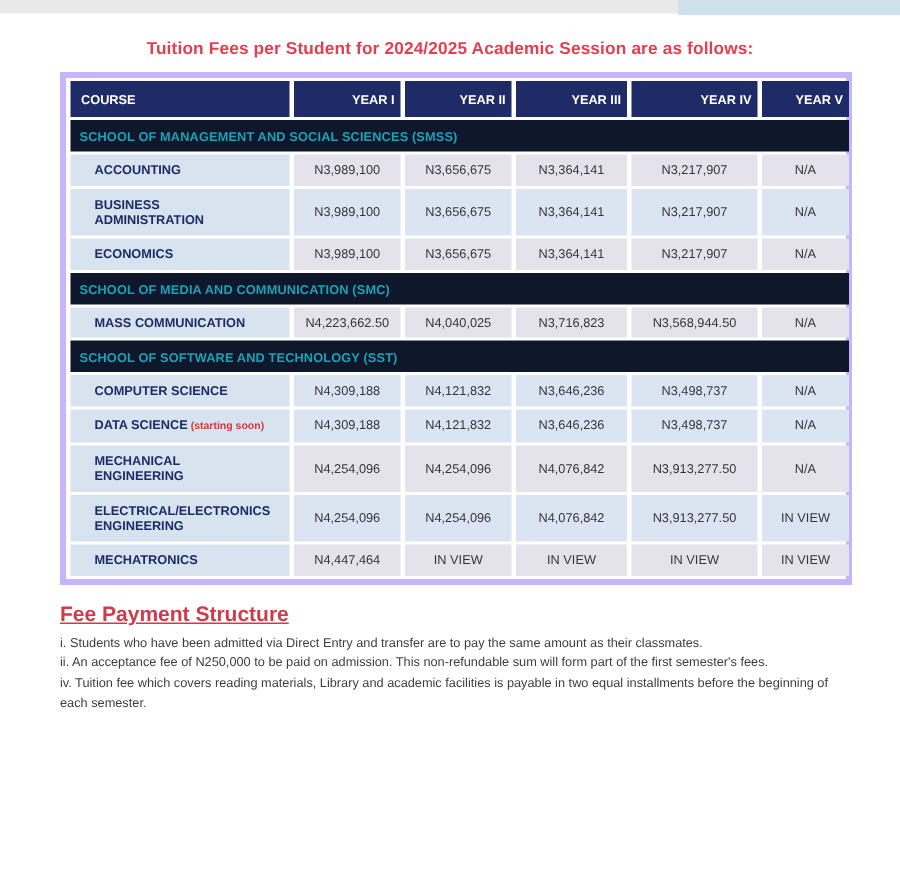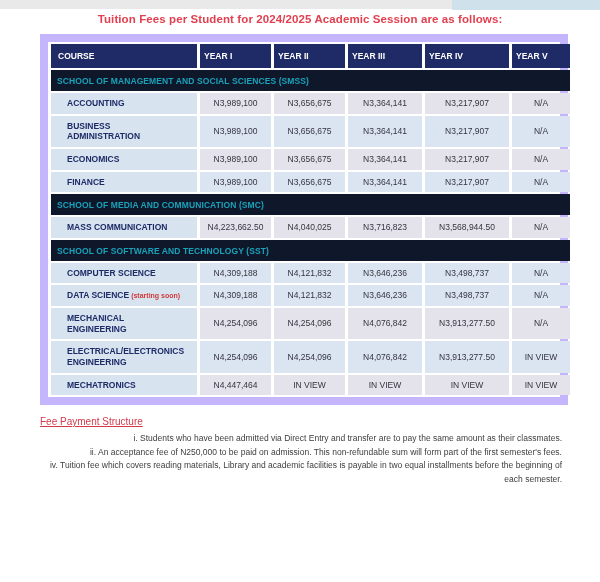--- a/index.html
+++ b/index.html
@@ -12,51 +12,51 @@
   }
   .top-band {
     position: absolute; top: 0; left: 0; width: 600px; height: 9px;
     background: #e9e9e9;
   }
   .top-band-right {
     position: absolute; top: 0; right: 0; width: 148px; height: 10px;
     background: #cfe1ea;
   }
   .page-title {
-    margin-top: 13px;
+    margin-top: 27px;
     text-align: center;
     color: #e23f4f;
     font-size: 11.5px;
     font-weight: bold;
     letter-spacing: 0.1px;
   }
   .table-wrap {
     margin: 9px 32px 0 40px;
-    border: 8px solid #c4b5fd;
+    border: 4px solid #c4b5fd;
     background: #ffffff;
   }
   table {
     width: 100%;
     border-collapse: separate;
     border-spacing: 3px 2px;
     table-layout: fixed;
   }
   col.c-course { width: 146px; }
   col.c-y1 { width: 71px; }
   col.c-y2 { width: 71px; }
   col.c-y3 { width: 74px; }
   col.c-y4 { width: 84px; }
   col.c-y5 { width: 58px; }
   th {
     background: #1e2b66;
     color: #ffffff;
     font-size: 8.5px;
     font-weight: bold;
     padding: 7px 4px;
-    text-align: left;
+    text-align: right;
     white-space: nowrap;
   }
   th.course-head { text-align: left; padding-left: 7px; }
   td { font-size: 8.5px; vertical-align: middle; }
   tr.section-row td {
     background: #0f172a;
     color: #1aa2b9;
     font-weight: bold;
     padding: 6px 6px 5px 6px;
     letter-spacing: 0.1px;
@@ -80,30 +80,29 @@
   .course-note {
     color: #cf3a3a;
     font-size: 7px;
     font-weight: bold;
   }
   .footer {
     margin: 11px 38px 0 40px;
   }
   .footer-heading {
     color: #d23a4a;
-    font-size: 10px;
-    font-weight: normal;
+    font-size: 14px;
+    font-weight: bold;
     text-decoration: underline;
     margin-bottom: 5px;
   }
   .footer-note {
     font-size: 8.5px;
     color: #3d3d3d;
     line-height: 1.6;
-    text-align: right;
   }
 </style>
 </head>
 <body>
 
 <div class="top-band"></div>
 <div class="top-band-right"></div>
 
 <div class="page-title">Tuition Fees per Student for 2024/2025 Academic Session are as follows:</div>
 
@@ -148,28 +147,20 @@
           <td class="value-cell">N/A</td>
         </tr>
         <tr class="data-row row-odd">
           <td class="course-cell">ECONOMICS</td>
           <td class="value-cell">N3,989,100</td>
           <td class="value-cell">N3,656,675</td>
           <td class="value-cell">N3,364,141</td>
           <td class="value-cell">N3,217,907</td>
           <td class="value-cell">N/A</td>
         </tr>
-        <tr class="data-row row-even">
-          <td class="course-cell">FINANCE</td>
-          <td class="value-cell">N3,989,100</td>
-          <td class="value-cell">N3,656,675</td>
-          <td class="value-cell">N3,364,141</td>
-          <td class="value-cell">N3,217,907</td>
-          <td class="value-cell">N/A</td>
-        </tr>
         <tr class="section-row">
           <td colspan="6">SCHOOL OF MEDIA AND COMMUNICATION (SMC)</td>
         </tr>
         <tr class="data-row row-odd">
           <td class="course-cell">MASS COMMUNICATION</td>
           <td class="value-cell">N4,223,662.50</td>
           <td class="value-cell">N4,040,025</td>
           <td class="value-cell">N3,716,823</td>
           <td class="value-cell">N3,568,944.50</td>
           <td class="value-cell">N/A</td>

